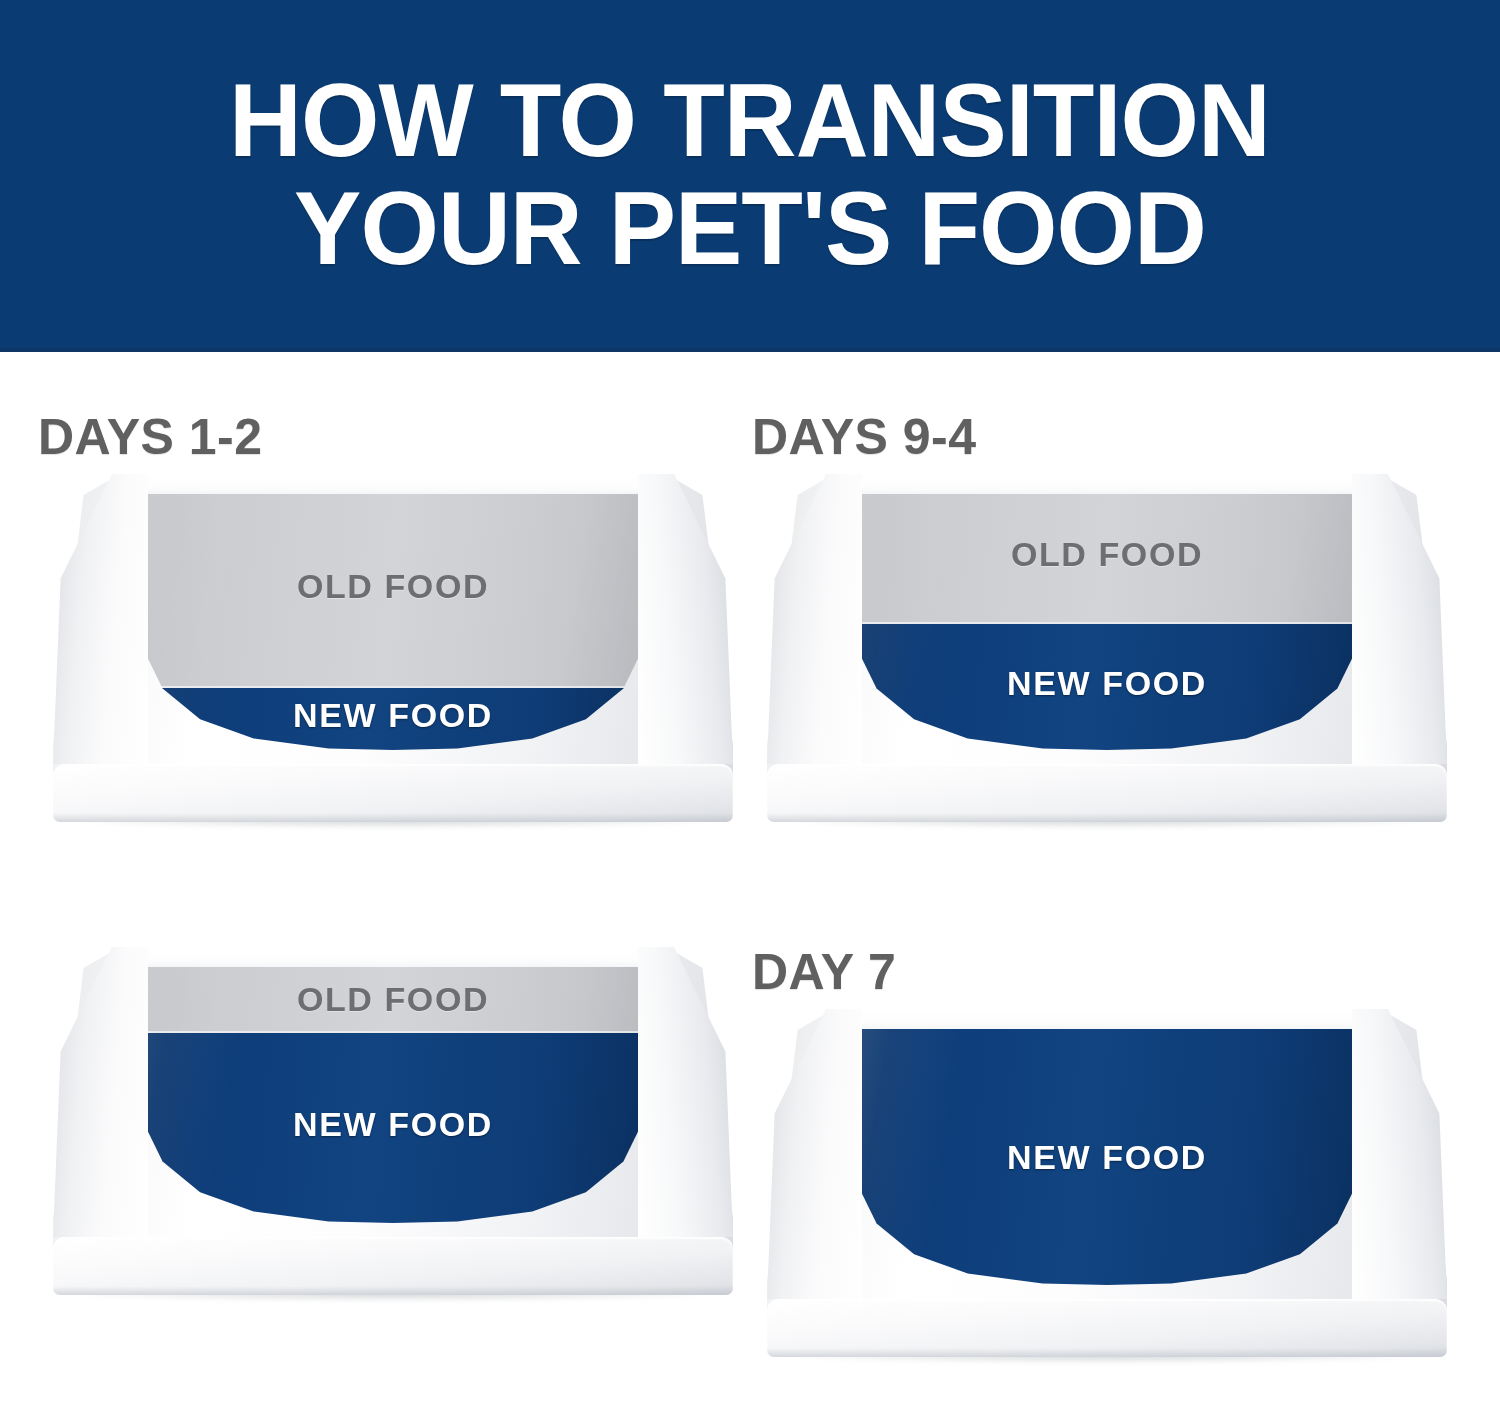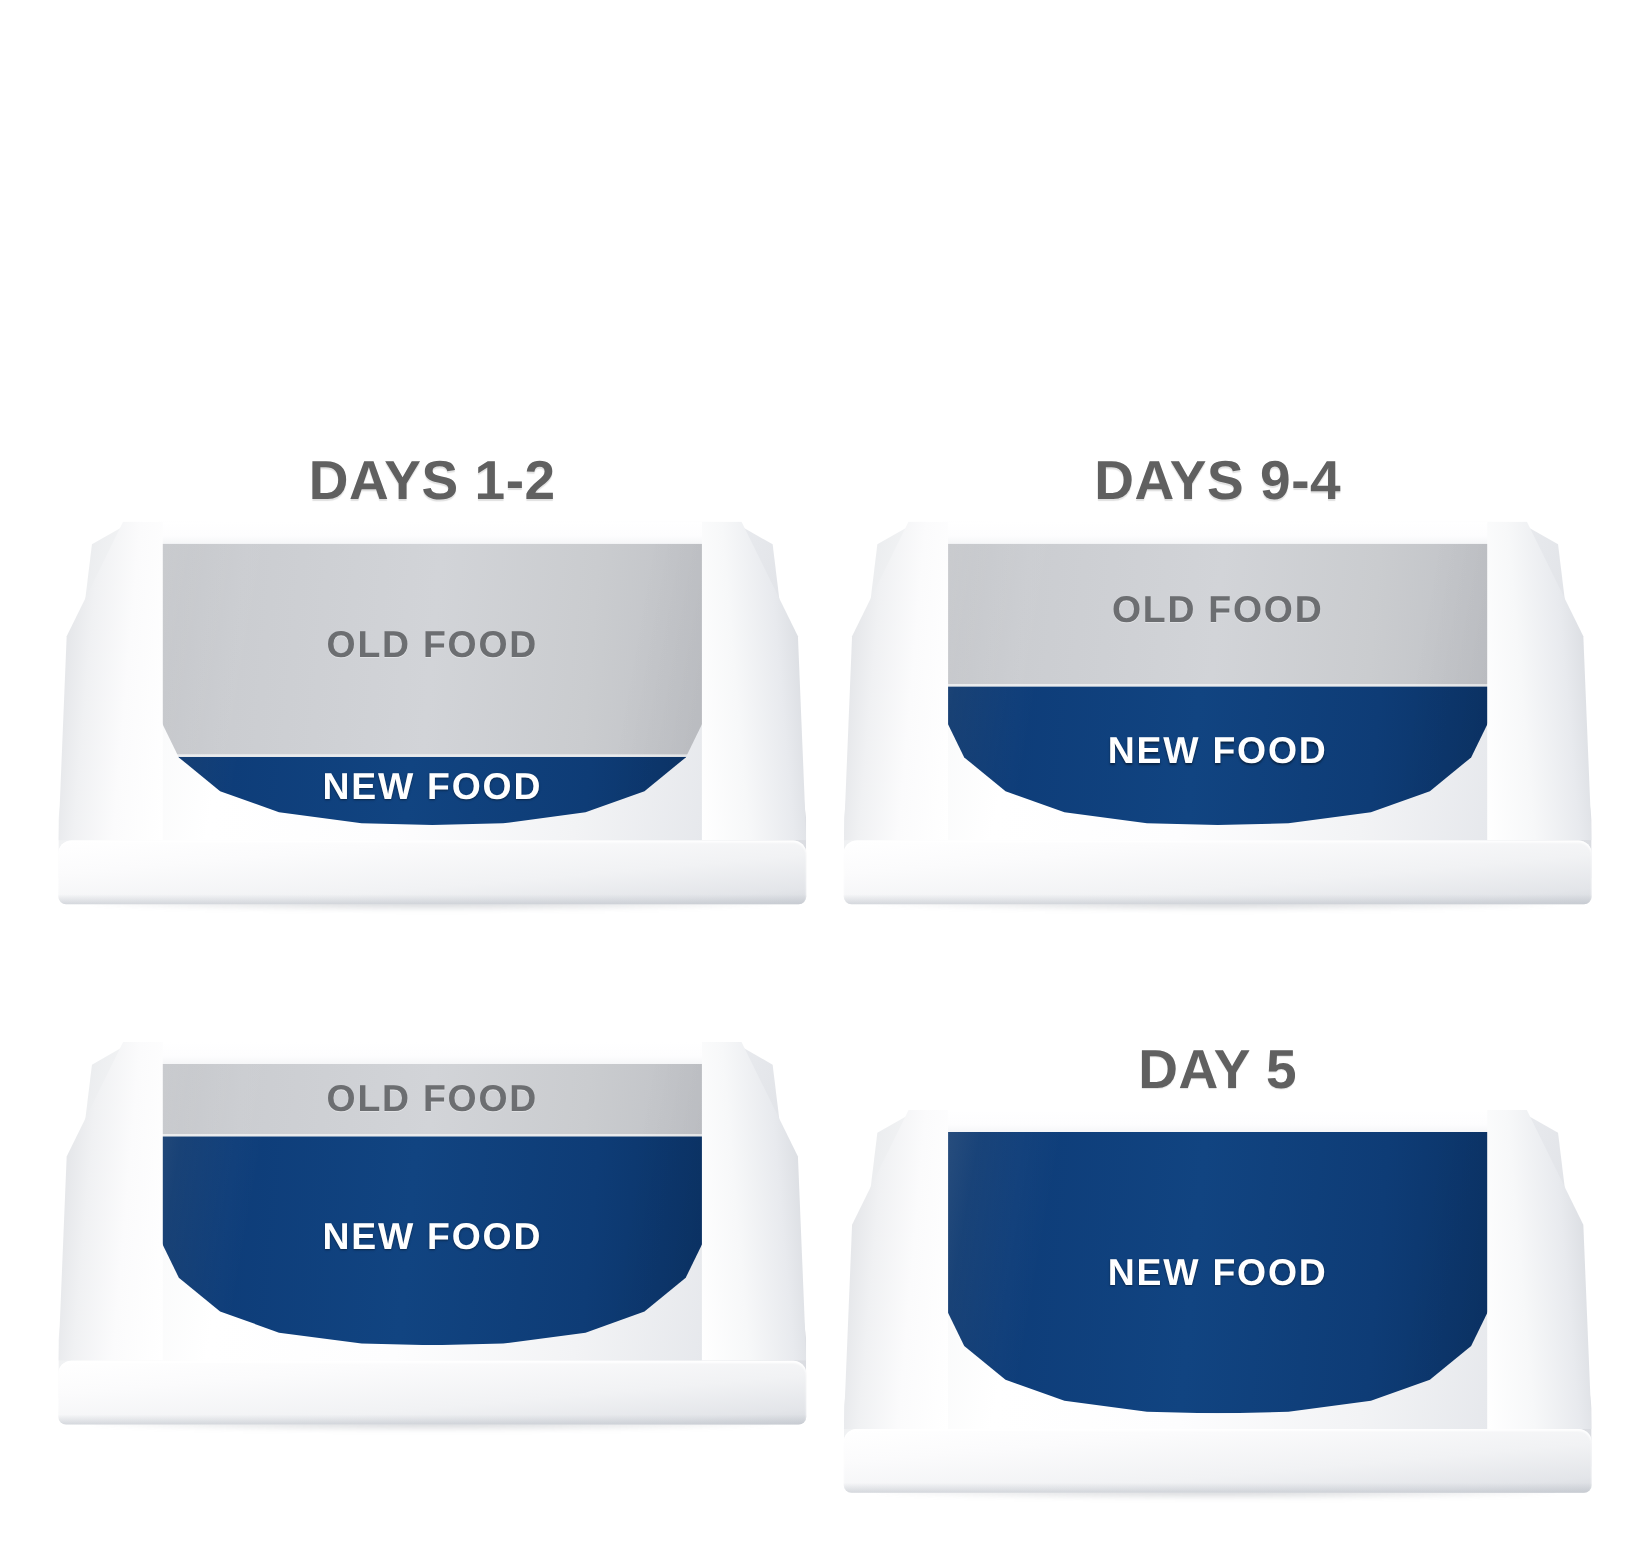--- a/index.html
+++ b/index.html
@@ -61,21 +61,20 @@
     height: 500px;
   }
   .cell-0 { left: 38px;  top: 60px; }
   .cell-1 { left: 752px; top: 60px; }
   .cell-2 { left: 38px;  top: 595px; }
   .cell-3 { left: 752px; top: 595px; }
 
   
   .day-label {
     width: 100%;
-    text-align: center;
     color: #606060;
     font-family: "Liberation Sans", sans-serif;
     font-weight: 700;
     font-size: 50px;
     letter-spacing: 0.5px;
     line-height: 1;
     height: 62px;
     text-shadow: 0 1px 1px rgba(0,0,0,0.12);
   }
 
@@ -267,20 +266,24 @@
         #d3d6db 0%, #e8eaee 30%, #f7f8f9 64%, #ffffff 100%);
     clip-path: polygon(0% 0%, 38% 0%, 92% 36%, 100% 100%, 0% 100%);
     border-radius: 0 10px 0 0;
   }
 </style>
 </head>
 <body>
 
 <div class="page">
 
+  <div class="header-banner">
+    <div class="header-line line1">HOW TO TRANSITION</div>
+    <div class="header-line line2">YOUR PET'S FOOD</div>
+  </div>
 
   <div class="bowls-grid">
 
     <div class="bowl-cell cell-0">
       <div class="day-label">DAYS 1-2</div>
       <div class="bowl">
         <div class="bowl-shadow"></div>
         <div class="bowl-body"></div>
         <div class="bowl-rim"></div>
         <div class="bowl-cavity">
@@ -333,21 +336,21 @@
           </div>
           <div class="cavity-sheen"></div>
         </div>
         <div class="wall-left"></div>
         <div class="wall-right"></div>
         <div class="bowl-base"></div>
       </div>
     </div>
 
     <div class="bowl-cell cell-3">
-      <div class="day-label">DAY 5</div>
+      <div class="day-label">DAY 7</div>
       <div class="bowl">
         <div class="bowl-shadow"></div>
         <div class="bowl-body"></div>
         <div class="bowl-rim"></div>
         <div class="bowl-cavity">
 
           <div class="cavity-new full" id="new-3" style="height: 100%;">
             <span class="food-label label-new">NEW FOOD</span>
           </div>
           <div class="cavity-sheen"></div>

